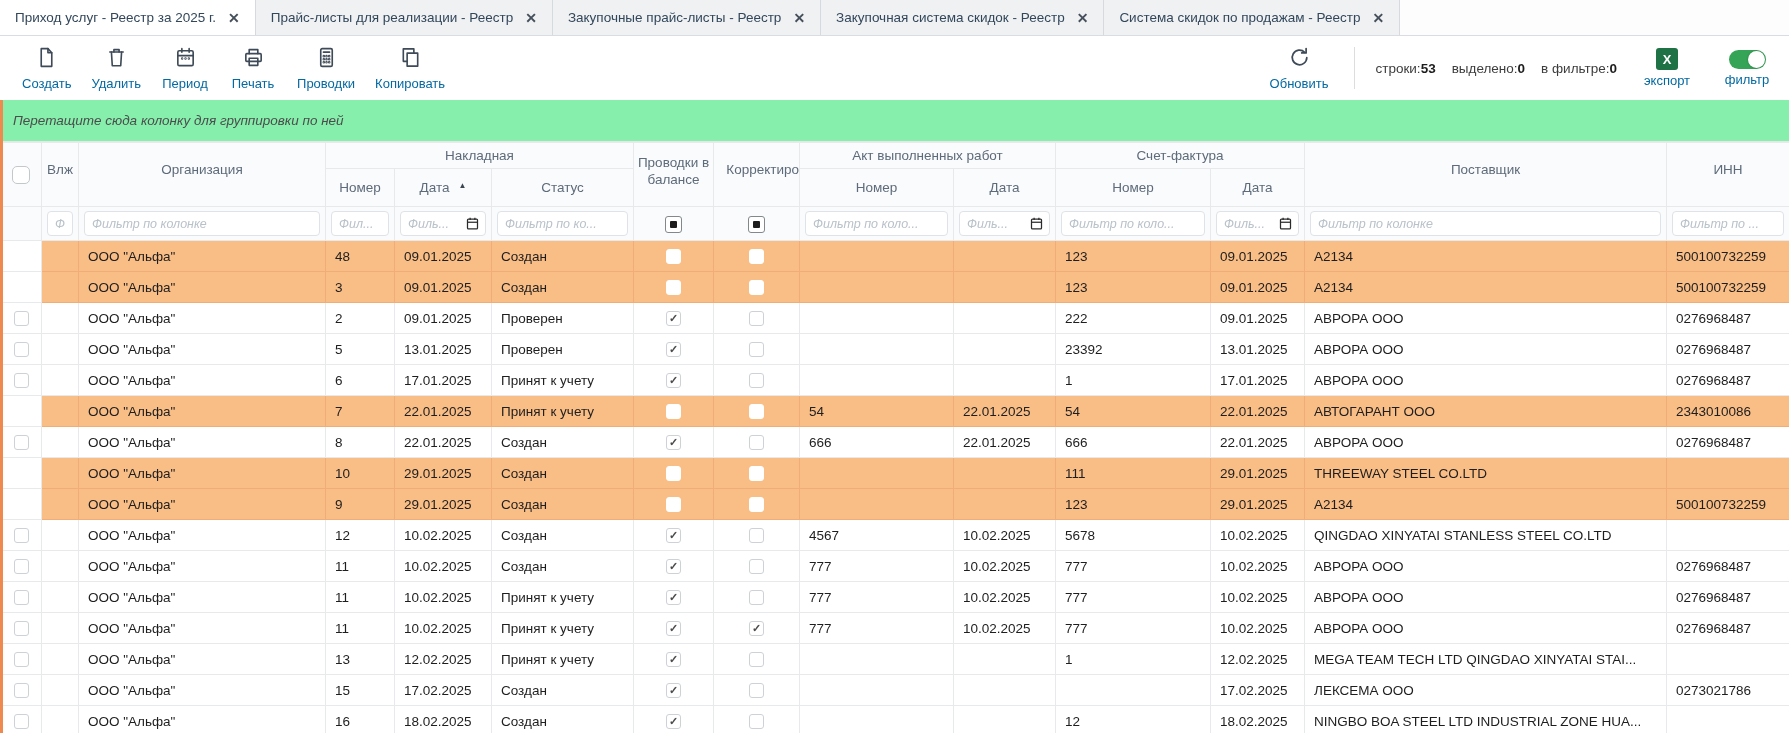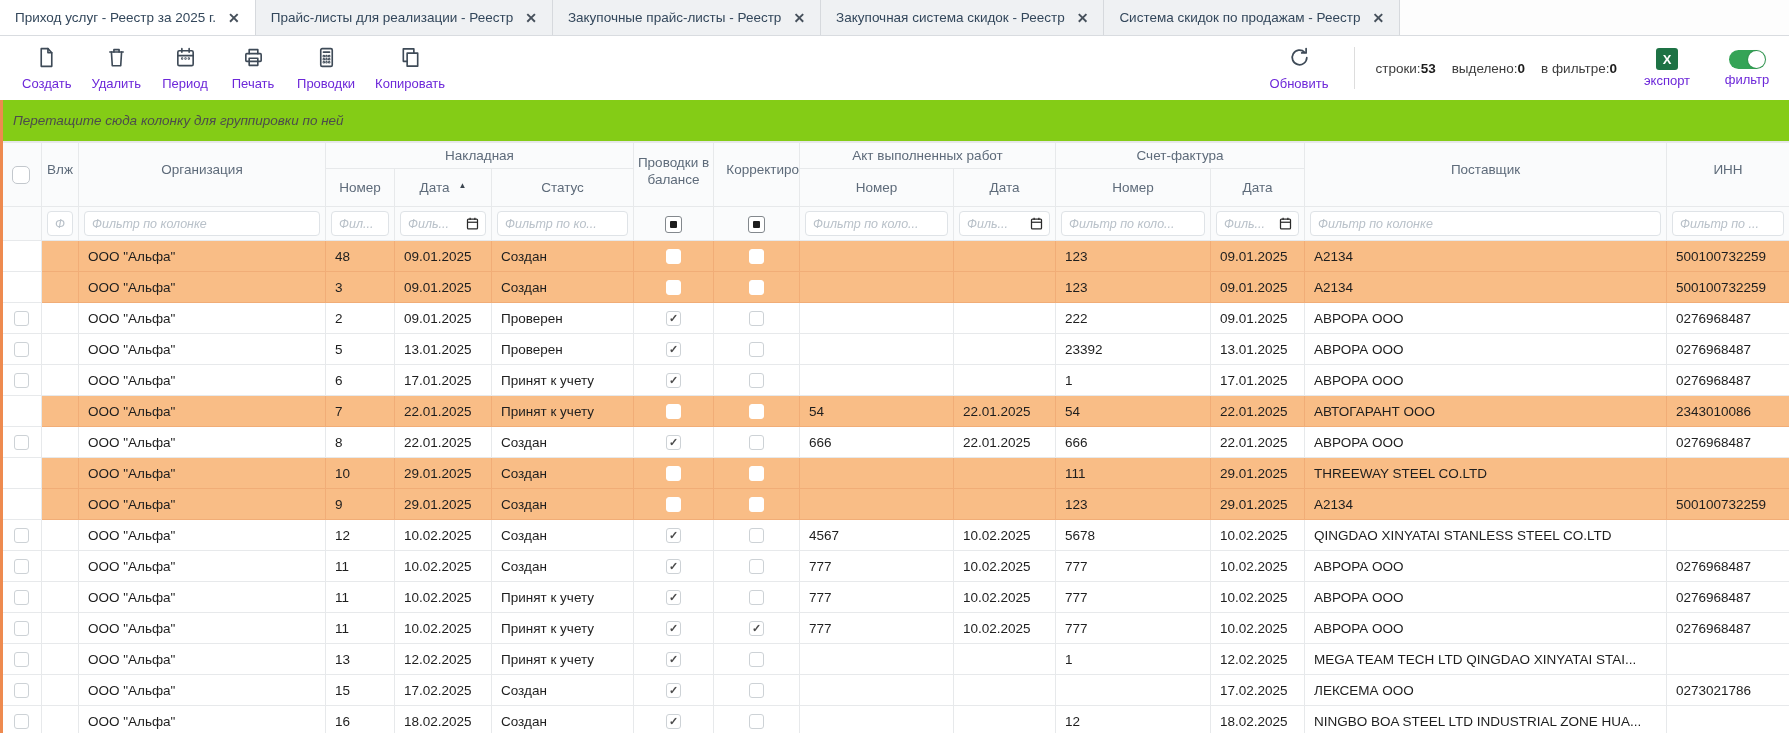--- a/index.html
+++ b/index.html
@@ -11,31 +11,31 @@
   .tab { display:flex; align-items:center; gap:12px; padding:0 15px; background:#eff1f3; border-right:1px solid #d6d9dd; font-size:13.5px; color:#33475b; cursor:pointer; white-space:nowrap; }
   .tab.active { background:#fff; }
   .tab-close { color:#46505b; font-size:14px; font-weight:bold; line-height:1; }
   .tab-fill { flex:1; background:#fdfdfd; }
 
   
   .toolbar { height:64px; display:flex; justify-content:space-between; align-items:center; padding:0 8px 0 16px; background:#fff; }
   .tb-left { display:flex; align-items:center; gap:8px; }
   .tb-btn { display:flex; flex-direction:column; align-items:center; justify-content:center; gap:3px; min-width:60px; padding:2px 6px; cursor:pointer; }
   .tb-btn svg { width:23px; height:23px; }
-  .tb-btn .lbl { font-size:13px; color:#6d28d9; }
+  .tb-btn .lbl { font-size:13px; color:#0369a1; }
   .tb-right { display:flex; align-items:center; gap:20px; padding-right:4px; }
   .vsep { width:1px; height:42px; background:#ddd; }
   .stats { display:flex; gap:16px; font-size:13.5px; color:#3d3d3d; white-space:nowrap; }
   .stats b { color:#1c1c1c; margin-left:0; }
   .excel-box { width:22px; height:22px; background:#1e7245; color:#fff; border-radius:3px; display:flex; align-items:center; justify-content:center; font-weight:bold; font-size:13px; }
   .toggle { width:37px; height:19px; background:#35a457; border-radius:10px; position:relative; }
   .toggle::after { content:""; position:absolute; right:1px; top:1px; width:17px; height:17px; background:#fff; border-radius:50%; box-shadow:0 0 2px rgba(0,0,0,.3); }
 
   
-  .groupbar { height:42px; background:#84cc16; border-bottom:1px solid #e6e6e8; display:flex; align-items:center; padding-left:13px; font-style:italic; font-size:13.5px; color:#4c4c4c;text-align:center; }
+  .groupbar { height:42px; background:#86efac; border-bottom:1px solid #e6e6e8; display:flex; align-items:center; padding-left:13px; font-style:italic; font-size:13.5px; color:#4c4c4c;text-align:center; }
   .left-stripe { position:absolute; left:0; top:100px; bottom:0; width:3px; background:#ee8a4f; z-index:6; }
 
   
   table { border-collapse:collapse; table-layout:fixed; width:1789px; }
   th, td { border:1px solid #e7e9eb; overflow:hidden; white-space:nowrap; }
   thead th { background:#fafbfc; color:#5e6b7a; font-weight:normal; font-size:13.5px; text-align:center; }
   tr.grp-row th { height:26px; vertical-align:middle; }
   tr.lbl-row th { height:38px; vertical-align:middle; }
   th.tall { vertical-align:bottom; padding-bottom:10px; }
   th.wrap { white-space:normal; line-height:1.25; padding-bottom:6px; }

